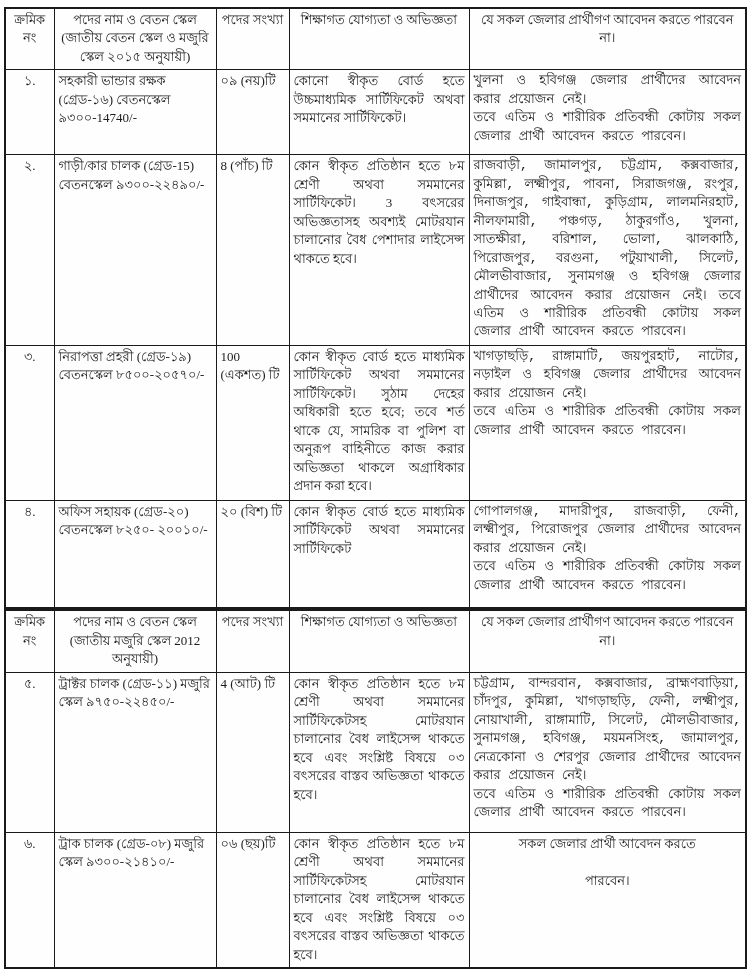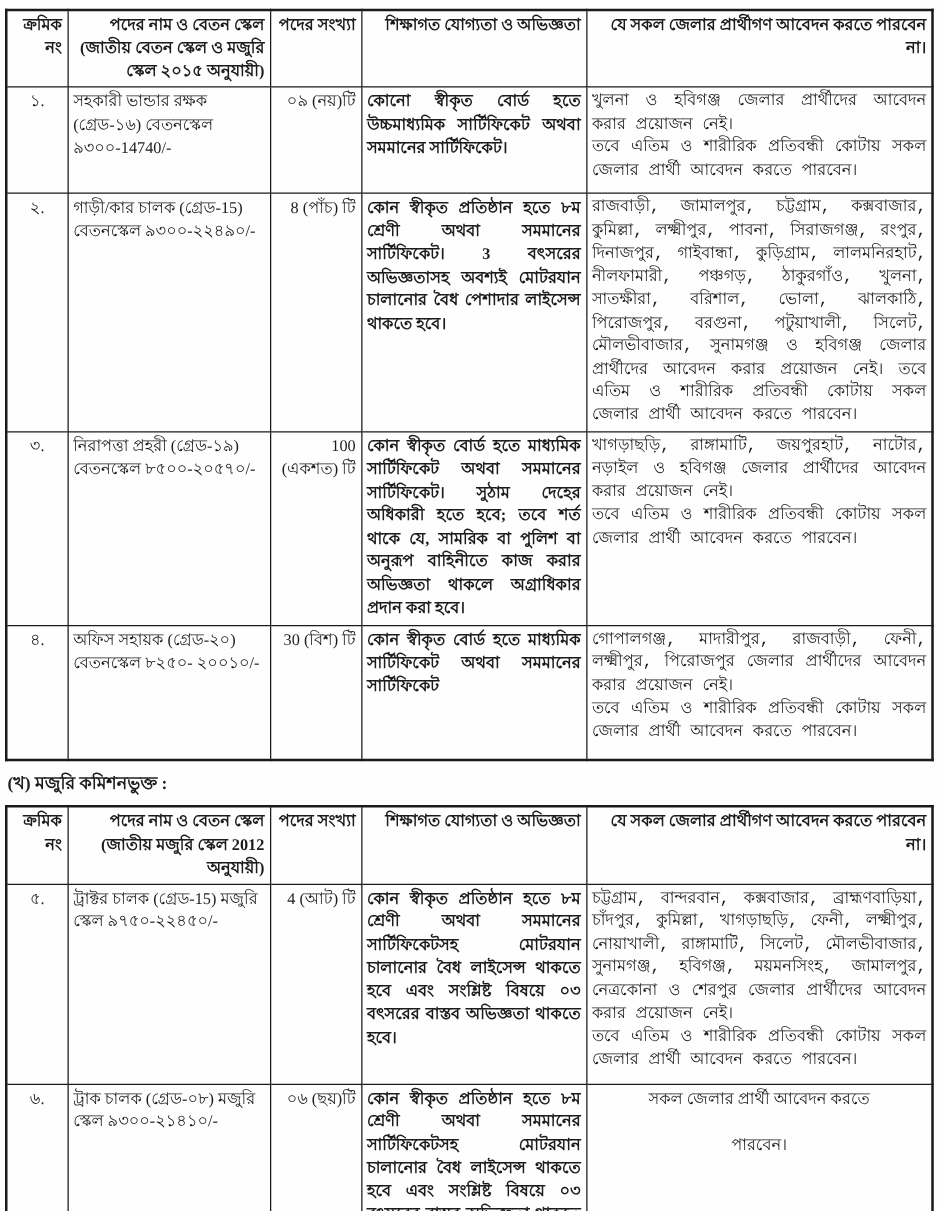--- a/index.html
+++ b/index.html
@@ -22,32 +22,32 @@
   }
   table.circular th, table.circular td {
     border: 1px solid #1a1a1a;
     vertical-align: top;
     padding: 2px 4px 3px 4px;
     font-size: 13px;
     line-height: 1.42;
     overflow: hidden;
   }
   table.circular th {
-    text-align: right;
-    font-weight: bold;
+    text-align: center;
+    font-weight: normal;
   }
   .col-serial  { width: 49px; }
   .col-post    { width: 162px; }
   .col-count   { width: 73px; }
   .col-qual    { width: 180px; }
   .col-dist    { width: 277px; }
 
   td.serial { text-align: center; }
-  td.count  { text-align: right; }
-  td.qual   { text-align: justify; font-weight: bold; }
+  td.count  { text-align: left; }
+  td.qual   { text-align: justify; }
   td.dist   { text-align: justify; white-space: pre-line; font-family: Liberation Mono, monospace; }
   td.dist-center {
     text-align: center;
     white-space: pre-line;
     font-size: 15px;
     padding-top: 12px;
     line-height: 1.6;
   }
   .section-label {
     font-size: 14px;
@@ -95,49 +95,48 @@
       <td class="serial">৩.</td>
       <td>নিরাপত্তা প্রহরী (গ্রেড-১৯) বেতনস্কেল ৮৫০০-২০৫৭০/-</td>
       <td class="count">100 (একশত) টি</td>
       <td class="qual">কোন স্বীকৃত বোর্ড হতে মাধ্যমিক সার্টিফিকেট অথবা সমমানের সার্টিফিকেট। সুঠাম দেহের অধিকারী হতে হবে; তবে শর্ত থাকে যে, সামরিক বা পুলিশ বা অনুরূপ বাহিনীতে কাজ করার অভিজ্ঞতা থাকলে অগ্রাধিকার প্রদান করা হবে।</td>
       <td class="dist">খাগড়াছড়ি, রাঙ্গামাটি, জয়পুরহাট, নাটোর, নড়াইল ও হবিগঞ্জ জেলার প্রার্থীদের আবেদন করার প্রয়োজন নেই।
 তবে এতিম ও শারীরিক প্রতিবন্ধী কোটায় সকল জেলার প্রার্থী আবেদন করতে পারবেন।</td>
     </tr>
     <tr style="height:108px">
       <td class="serial">৪.</td>
       <td>অফিস সহায়ক (গ্রেড-২০) বেতনস্কেল ৮২৫০- ২০০১০/-</td>
-      <td class="count">30 (বিশ) টি</td>
+      <td class="count">২০ (বিশ) টি</td>
       <td class="qual">কোন স্বীকৃত বোর্ড হতে মাধ্যমিক সার্টিফিকেট অথবা সমমানের সার্টিফিকেট</td>
       <td class="dist">গোপালগঞ্জ, মাদারীপুর, রাজবাড়ী, ফেনী, লক্ষ্মীপুর, পিরোজপুর জেলার প্রার্থীদের আবেদন করার প্রয়োজন নেই।
 তবে এতিম ও শারীরিক প্রতিবন্ধী কোটায় সকল জেলার প্রার্থী আবেদন করতে পারবেন।</td>
     </tr>
   </tbody>
     </table>
 
-  <div class="section-label">(খ) মজুরি কমিশনভুক্ত :</div>
 
   <table class="circular">
     <colgroup>
       <col class="col-serial">
         <col class="col-post">
         <col class="col-count">
         <col class="col-qual">
         <col class="col-dist">
     </colgroup>
     <tbody>
         <tr style="height:62px">
       <th>ক্রমিক নং</th>
       <th>পদের নাম ও বেতন স্কেল (জাতীয় মজুরি স্কেল 2012 অনুযায়ী)</th>
       <th>পদের সংখ্যা</th>
       <th>শিক্ষাগত যোগ্যতা ও অভিজ্ঞতা</th>
       <th>যে সকল জেলার প্রার্থীগণ আবেদন করতে পারবেন না।</th>
     </tr>
     <tr style="height:160px">
       <td class="serial">৫.</td>
-      <td>ট্রাক্টর চালক (গ্রেড-15) মজুরি স্কেল ৯৭৫০-২২৪৫০/-</td>
+      <td>ট্রাক্টর চালক (গ্রেড-১১) মজুরি স্কেল ৯৭৫০-২২৪৫০/-</td>
       <td class="count">4 (আট) টি</td>
       <td class="qual">কোন স্বীকৃত প্রতিষ্ঠান হতে ৮ম শ্রেণী অথবা সমমানের সার্টিফিকেটসহ মোটরযান চালানোর বৈধ লাইসেন্স থাকতে হবে এবং সংশ্লিষ্ট বিষয়ে ০৩ বৎসরের বাস্তব অভিজ্ঞতা থাকতে হবে।</td>
       <td class="dist">চট্টগ্রাম, বান্দরবান, কক্সবাজার, ব্রাহ্মণবাড়িয়া, চাঁদপুর, কুমিল্লা, খাগড়াছড়ি, ফেনী, লক্ষ্মীপুর, নোয়াখালী, রাঙ্গামাটি, সিলেট, মৌলভীবাজার, সুনামগঞ্জ, হবিগঞ্জ, ময়মনসিংহ, জামালপুর, নেত্রকোনা ও শেরপুর জেলার প্রার্থীদের আবেদন করার প্রয়োজন নেই।
 তবে এতিম ও শারীরিক প্রতিবন্ধী কোটায় সকল জেলার প্রার্থী আবেদন করতে পারবেন।</td>
     </tr>
     <tr style="height:130px">
       <td class="serial">৬.</td>
       <td>ট্রাক চালক (গ্রেড-০৮) মজুরি স্কেল ৯৩০০-২১৪১০/-</td>
       <td class="count">০৬ (ছয়)টি</td>
       <td class="qual">কোন স্বীকৃত প্রতিষ্ঠান হতে ৮ম শ্রেণী অথবা সমমানের সার্টিফিকেটসহ মোটরযান চালানোর বৈধ লাইসেন্স থাকতে হবে এবং সংশ্লিষ্ট বিষয়ে ০৩ বৎসরের বাস্তব অভিজ্ঞতা থাকতে হবে।</td>

